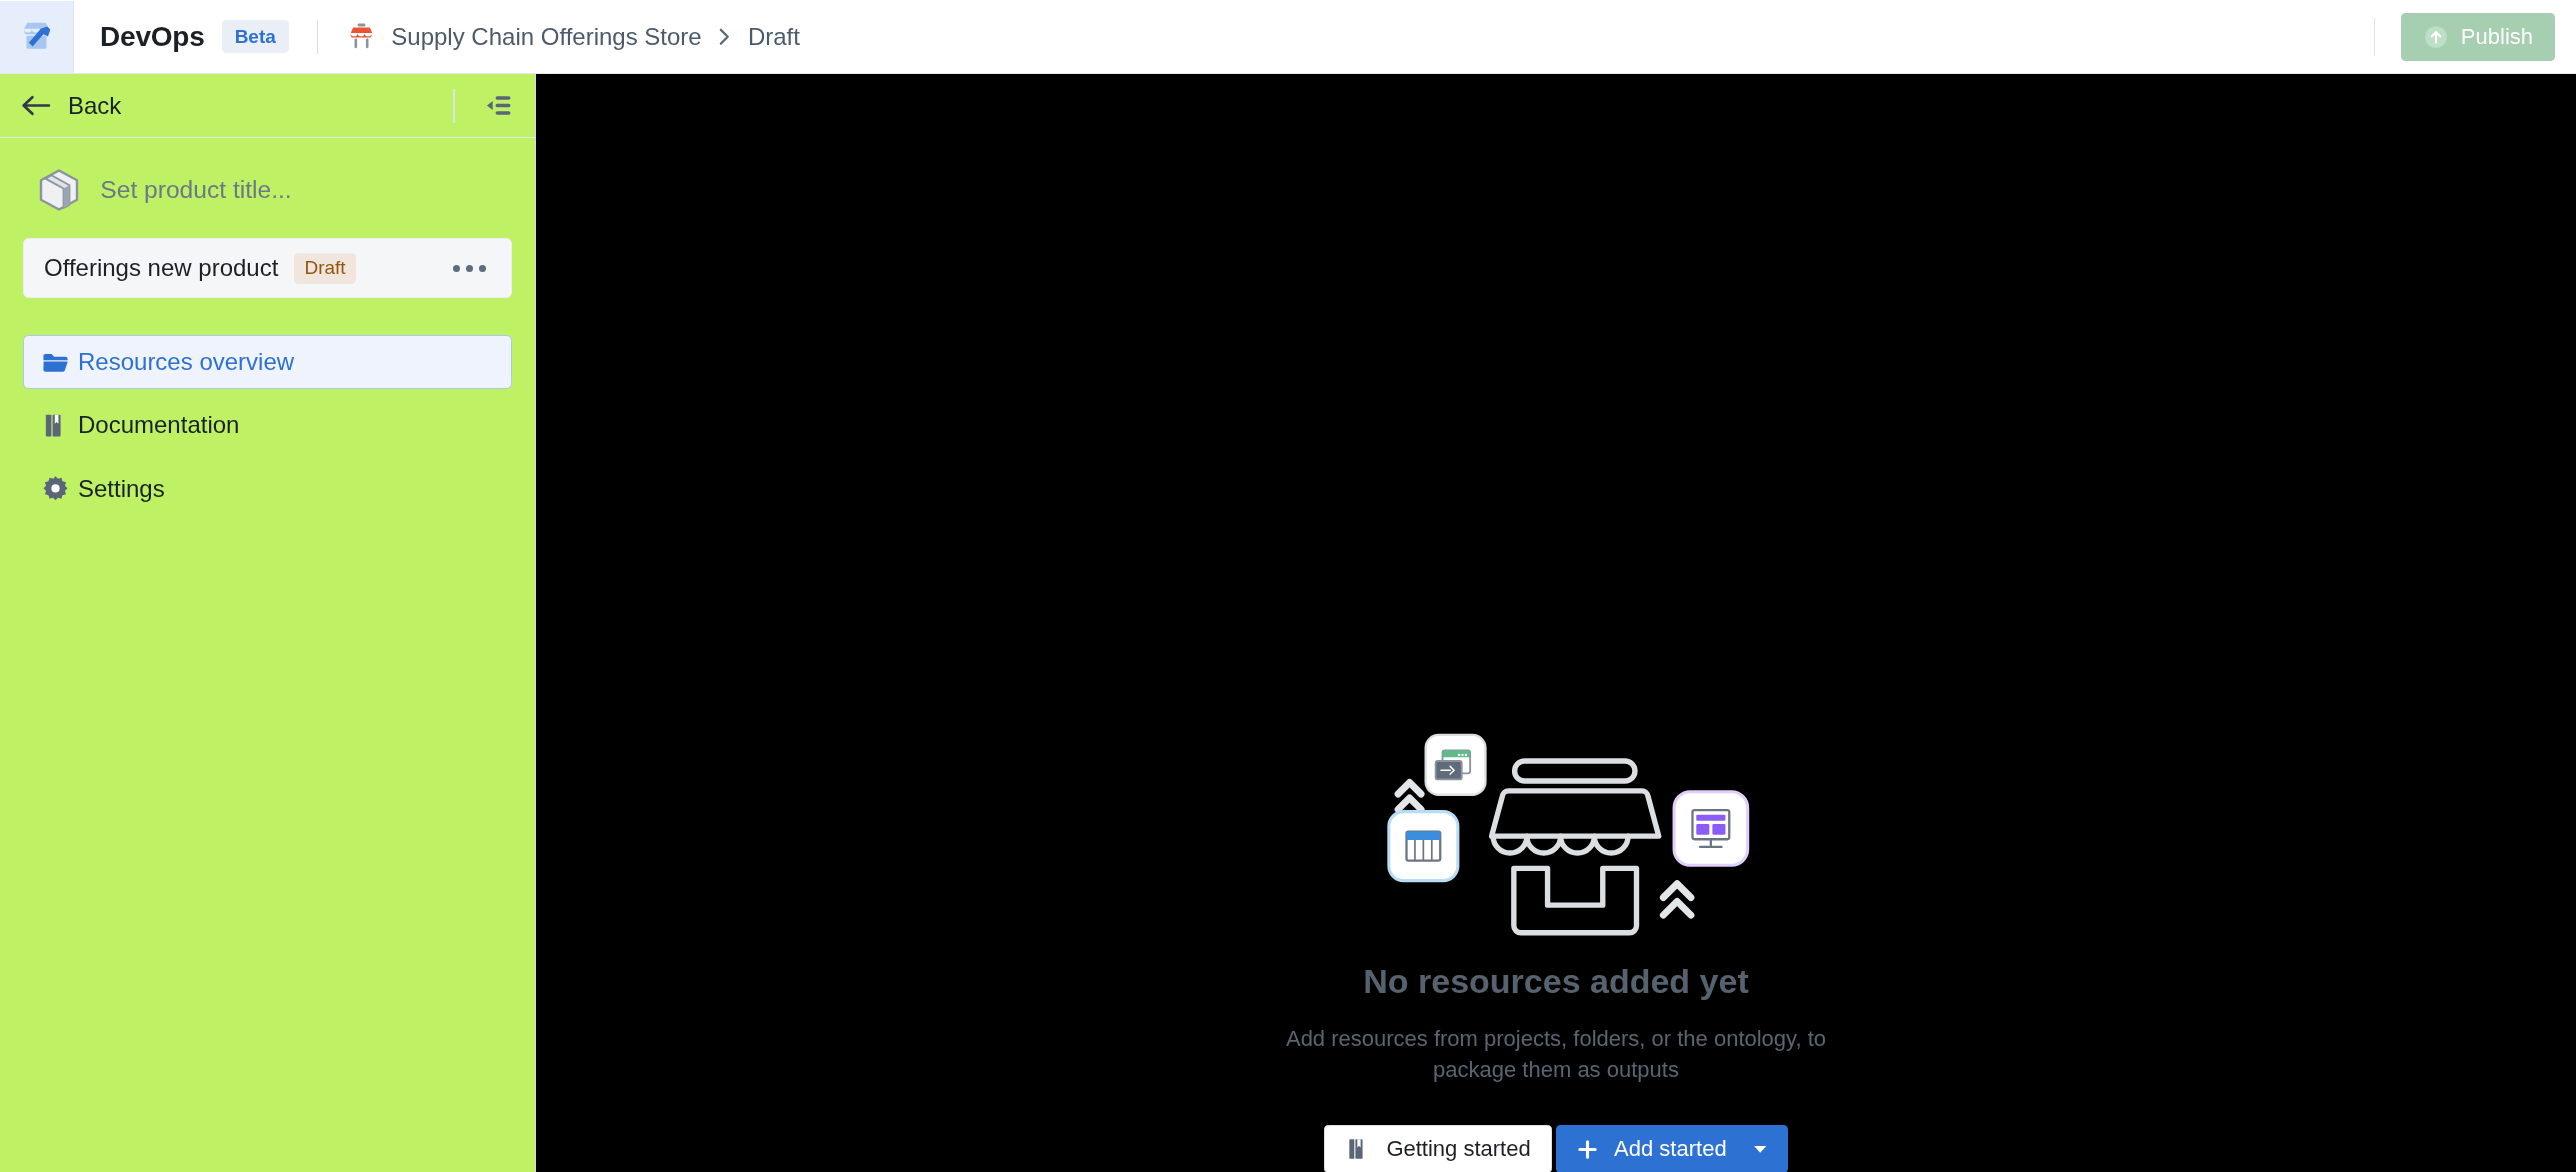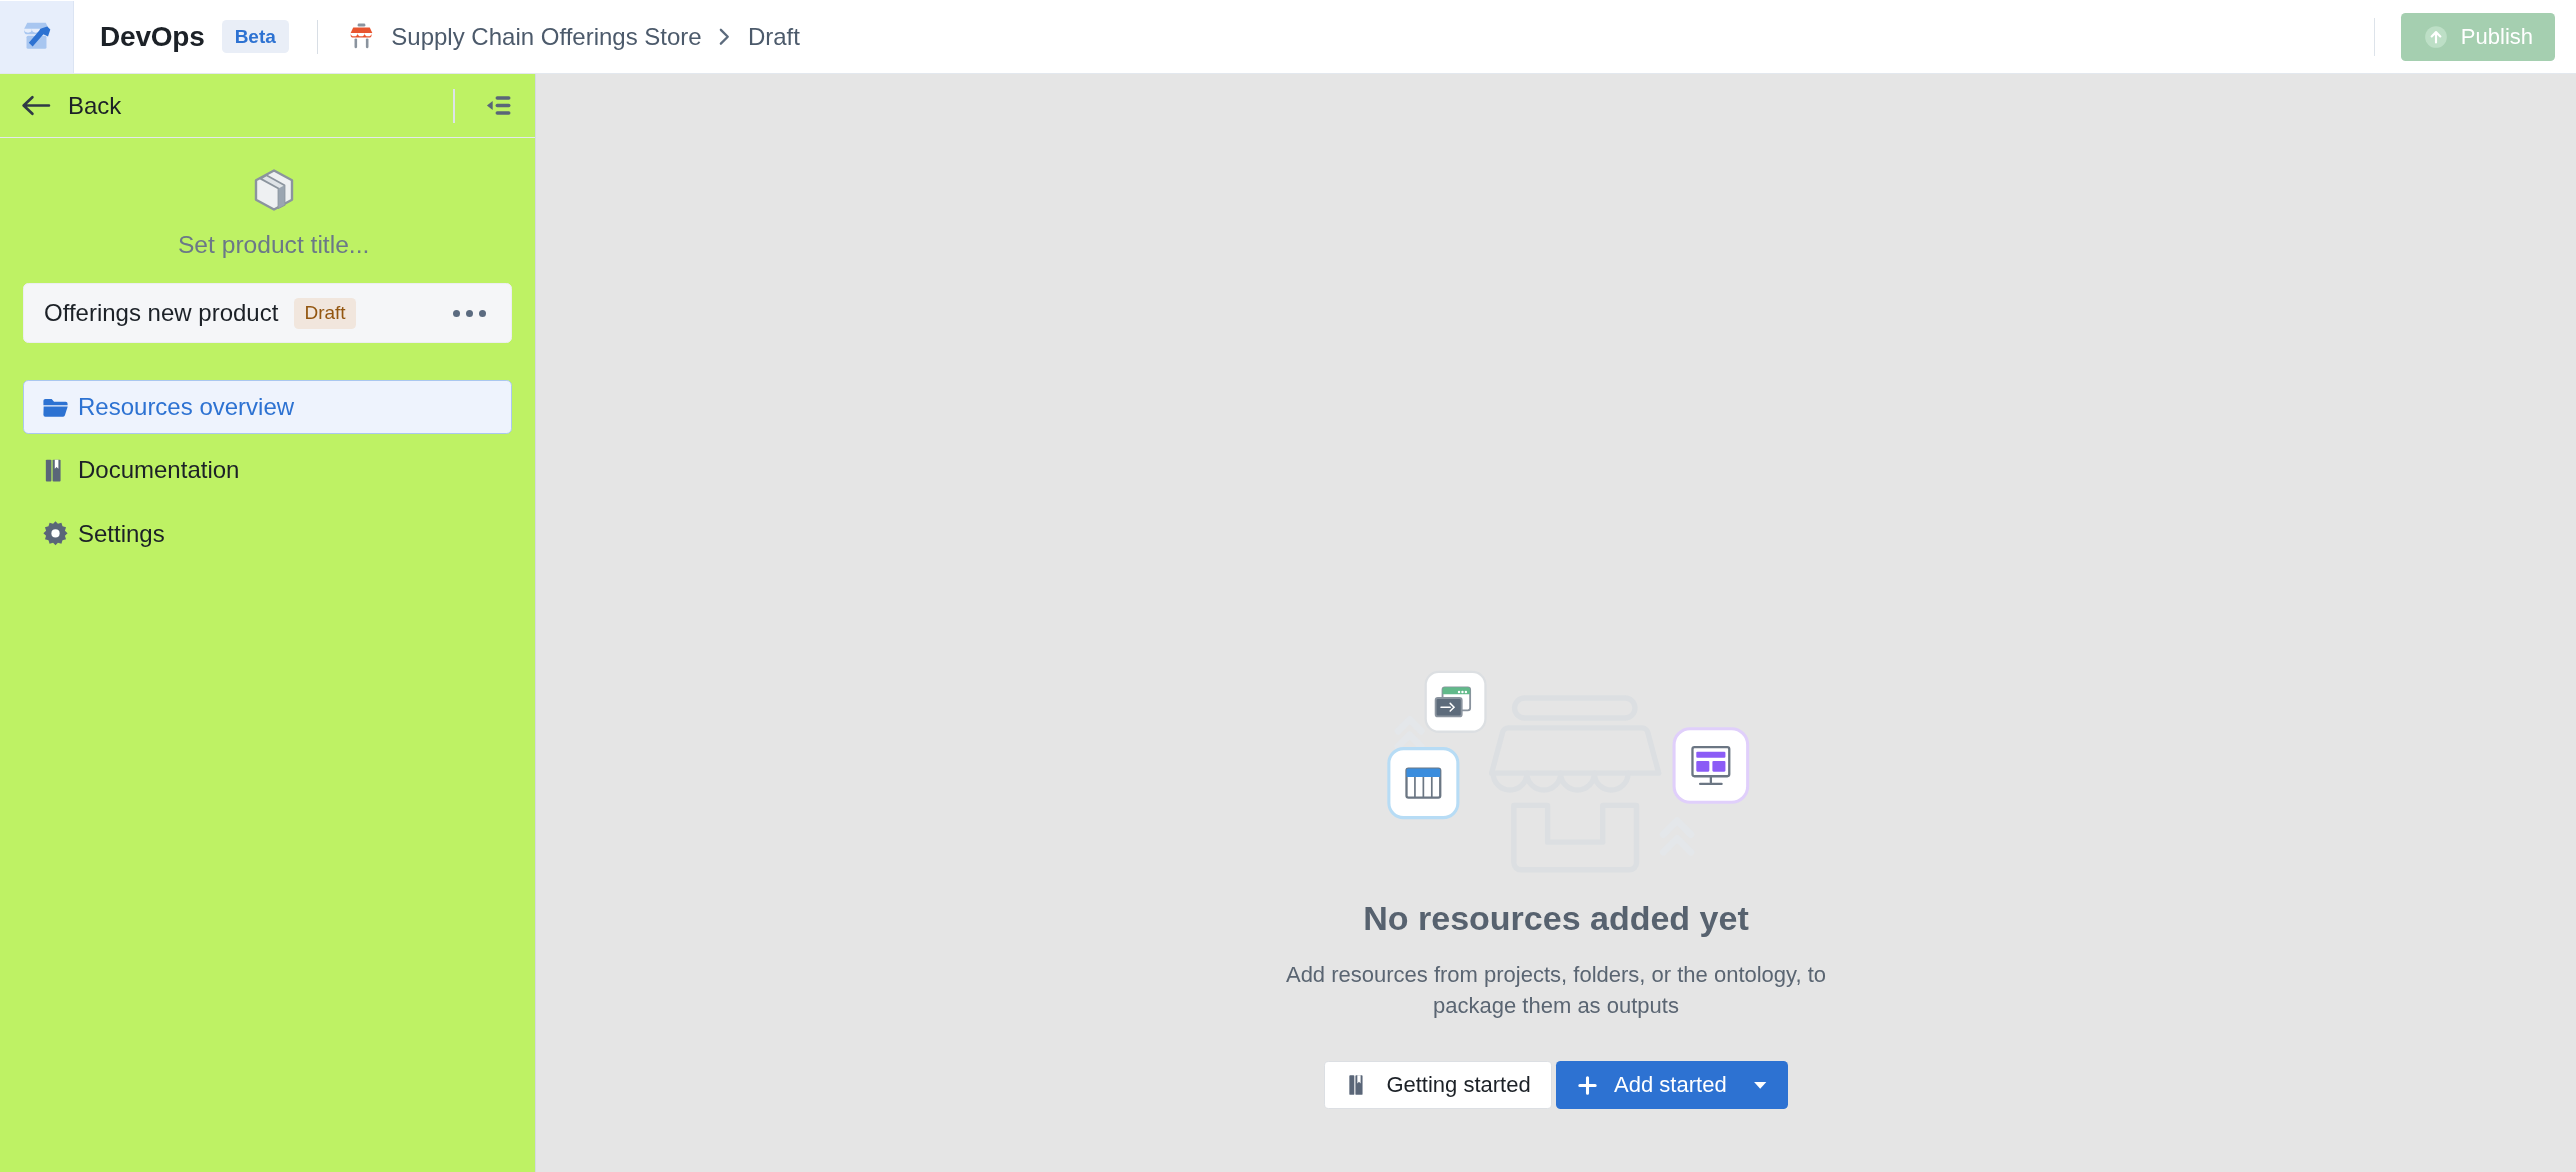--- a/index.html
+++ b/index.html
@@ -70,21 +70,21 @@
     border-bottom: 1.5px solid #e3e8ee;
     padding: 0 17px 0 20px;
   }
   .back-btn { display: flex; align-items: center; gap: 17px; cursor: pointer; }
   .back-label { font-size: 24px; color: #1c2127; }
   .sb-head-spacer { flex: 1; }
   .sb-head-divider { width: 1.5px; height: 34px; background: #dde3ea; margin-right: 26px; }
   .collapse-btn { display: flex; align-items: center; cursor: pointer; padding: 4.6px; }
 
   .product-block { padding: 23px 23px 0 23px; }
-  .product-title-row { display: flex; align-items: center; gap: 17px; padding: 4.6px 0 0 12.3px; flex-direction: column; }
+  .product-title-row { display: flex; align-items: center; gap: 17px; padding: 4.6px 0 0 12.3px; }
   .product-title-text { font-size: 24.6px; color: #6b7888; }
 
   .product-card {
     margin-top: 24.6px;
     display: flex; align-items: center;
     background: #f5f6f8;
     border: 1.5px solid #eceef1;
     border-radius: 5.4px;
     height: 60px;
     padding: 0 21.5px 0 20px;
@@ -107,22 +107,22 @@
     border-radius: 5.4px; border: 1.5px solid transparent;
     cursor: pointer;
     margin-bottom: 9.2px;
   }
   .nav-item .nav-label { font-size: 24px; color: #1c2127; }
   .nav-item.selected { background: #eef3fd; border-color: #aac7ef; }
   .nav-item.selected .nav-label { color: #2d72d2; }
 
   
   .main {
-    flex: 1; background: #e5e5e5;
-    display: flex; align-items: center; justify-content: center;
+    flex: 1; background: #000000;
+    display: flex; align-items: flex-end; justify-content: center;
     min-width: 0;
   }
   .empty-state {
     margin-top: 474px;
     display: flex; flex-direction: column; align-items: center;
     width: 629px;
   }
   .illus { margin-bottom: 23px; }
   .empty-title {
     font-size: 34px; font-weight: bold; color: #57626f;

